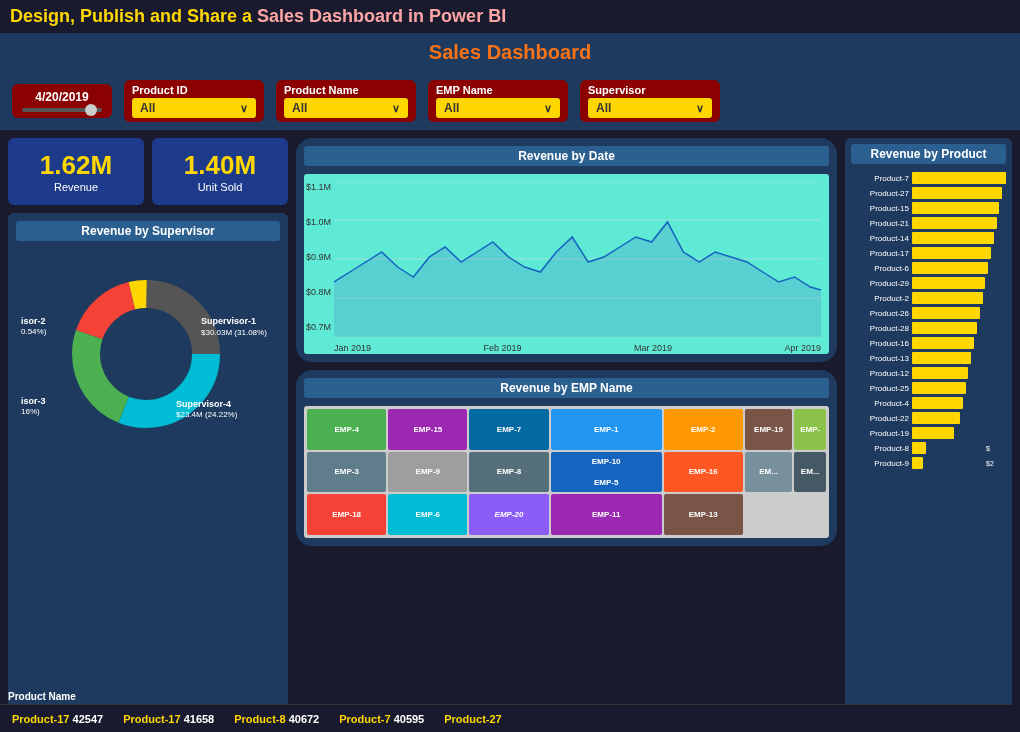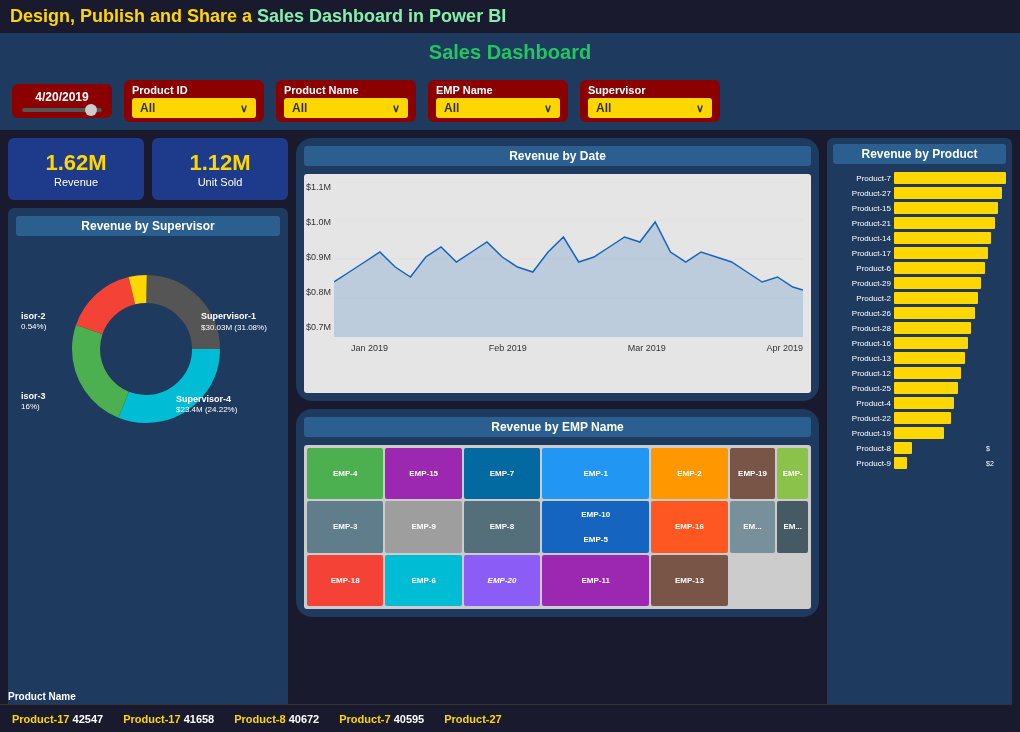--- a/index.html
+++ b/index.html
@@ -18,31 +18,31 @@
       padding: 6px 10px;
       display: flex;
       align-items: center;
     }
     .top-banner-text {
       font-size: 18px;
       font-weight: bold;
       color: #FFD700;
     }
     .top-banner-text .highlight {
-      color: #86efac;
+      color: #fca5a5;
     }
 
     
     .header {
       background: #1e3a5f;
       text-align: center;
       padding: 8px;
     }
     .header h1 {
-      color: #22c55e;
+      color: #f97316;
       font-size: 20px;
       font-weight: bold;
     }
 
     
     .filters-row {
       background: #1e3a5f;
       display: flex;
       align-items: center;
       padding: 8px 12px;
@@ -128,21 +128,21 @@
     }
     .kpi-card {
       background: #1e3a8a;
       border-radius: 6px;
       padding: 12px 16px;
       flex: 1;
       text-align: center;
     }
     .kpi-value {
       color: #FFD700;
-      font-size: 22px;
+      font-size: 26px;
       font-weight: bold;
     }
     .kpi-label {
       color: white;
       font-size: 11px;
     }
 
     
     .supervisor-chart {
       background: #1e3a5f;
@@ -170,59 +170,58 @@
     }
 
     .chart-card {
       background: #1e3a5f;
       border-radius: 16px;
       padding: 8px;
     }
 
     
     .line-chart-area {
-      background: #e5e5e5;
+      background: #5eead4;
       border-radius: 3px;
       padding: 8px 8px 4px 30px;
-      height: 219px;
+      height: 180px;
       position: relative;
     }
     .y-axis-labels {
       position: absolute;
       left: 2px;
       top: 8px;
       display: flex;
       flex-direction: column;
       justify-content: space-between;
       height: 150px;
       font-size: 9px;
       color: #333;
     }
     .x-axis-labels {
       display: flex;
       justify-content: space-between;
       font-size: 9px;
       color: #333;
       padding-left: 0px;
       margin-top: 2px;
-      margin-left: 17px;
     }
     .treemap-cell {
       border-radius: 2px;
       display: flex;
       align-items: center;
       justify-content: center;
       color: white;
       font-size: 8px;
       font-weight: bold;
     }
 
     
     .right-panel {
-      width: 185px;
+      width: 167px;
       background: #1e3a5f;
       border-radius: 6px;
       padding: 6px;
       overflow: hidden;
     }
     .bar-item {
       display: flex;
       align-items: center;
       margin-bottom: 3px;
       gap: 3px;
@@ -327,21 +326,21 @@
 <div class="main-content">
 
   <div class="left-panel">
 
     <div class="kpi-row">
       <div class="kpi-card">
         <div class="kpi-value">1.62M</div>
         <div class="kpi-label">Revenue</div>
       </div>
       <div class="kpi-card">
-        <div class="kpi-value">1.12M</div>
+        <div class="kpi-value">1.40M</div>
         <div class="kpi-label">Unit Sold</div>
       </div>
     </div>
 
     <div class="supervisor-chart">
       <div class="chart-title">Revenue by Supervisor</div>
       <div style="position:relative; height: 200px;">
         <svg width="280" height="200" viewBox="0 0 280 200">
 
           <circle cx="130" cy="105" r="60" fill="none" stroke="#00BCD4" stroke-width="28" stroke-dasharray="117 271" stroke-dashoffset="0"></circle>
@@ -400,21 +399,21 @@
           <span>Jan 2019</span>
           <span>Feb 2019</span>
           <span>Mar 2019</span>
           <span>Apr 2019</span>
         </div>
       </div>
     </div>
 
     <div class="chart-card">
       <div class="chart-title">Revenue by EMP Name</div>
-      <div style="background:#ccc; border-radius:3px; padding:3px; height:164px; display:grid; grid-template-columns: 1fr 1fr 1fr 1.4fr 1fr 0.6fr 0.4fr; grid-template-rows: 1fr 1fr 1fr; gap:2px;">
+      <div style="background:#ccc; border-radius:3px; padding:3px; height:132px; display:grid; grid-template-columns: 1fr 1fr 1fr 1.4fr 1fr 0.6fr 0.4fr; grid-template-rows: 1fr 1fr 1fr; gap:2px;">
         <div class="treemap-cell" style="background:#4CAF50; grid-column:1; grid-row:1;">EMP-4</div>
         <div class="treemap-cell" style="background:#9C27B0; grid-column:2; grid-row:1;">EMP-15</div>
         <div class="treemap-cell" style="background:#0369a1; grid-column:3; grid-row:1;">EMP-7</div>
         <div class="treemap-cell" style="background:#2196F3; grid-column:4; grid-row:1;">EMP-1</div>
         <div class="treemap-cell" style="background:#FF9800; grid-column:5; grid-row:1;">EMP-2</div>
         <div class="treemap-cell" style="background:#795548; grid-column:6; grid-row:1;">EMP-19</div>
         <div class="treemap-cell" style="background:#8BC34A; grid-column:7; grid-row:1;">EMP-</div>
 
         <div class="treemap-cell" style="background:#607D8B; grid-column:1; grid-row:2;">EMP-3</div>
         <div class="treemap-cell" style="background:#9E9E9E; grid-column:2; grid-row:2;">EMP-9</div>

